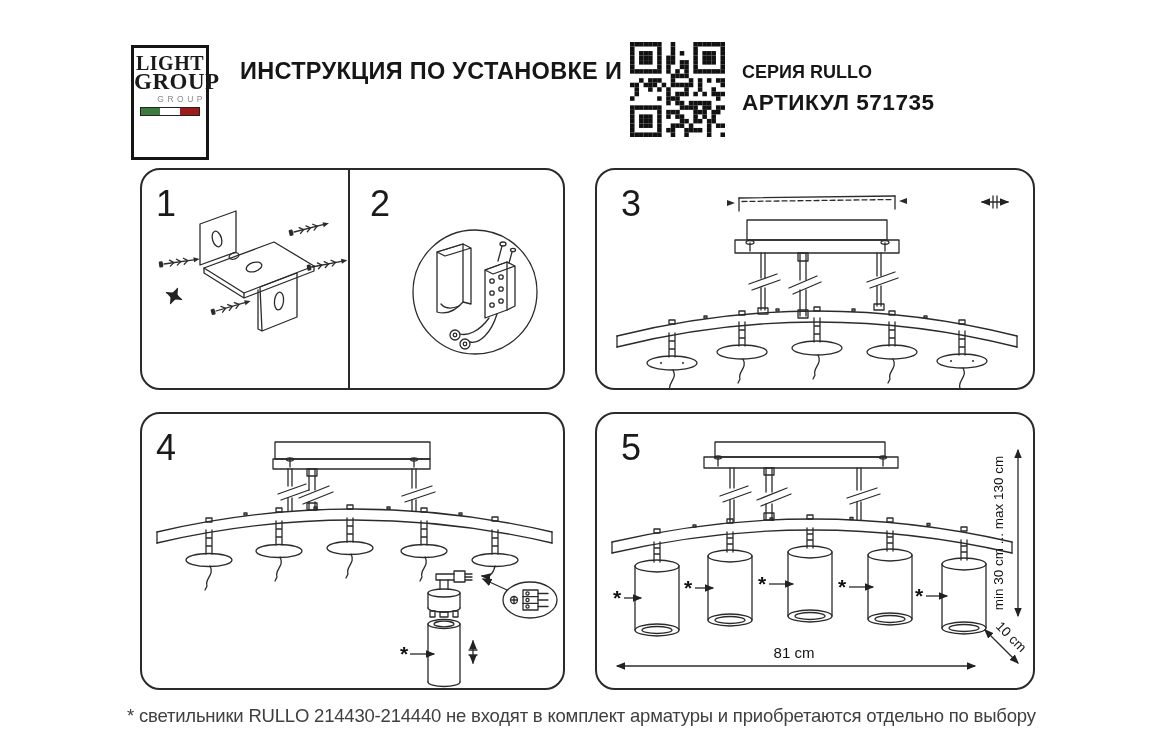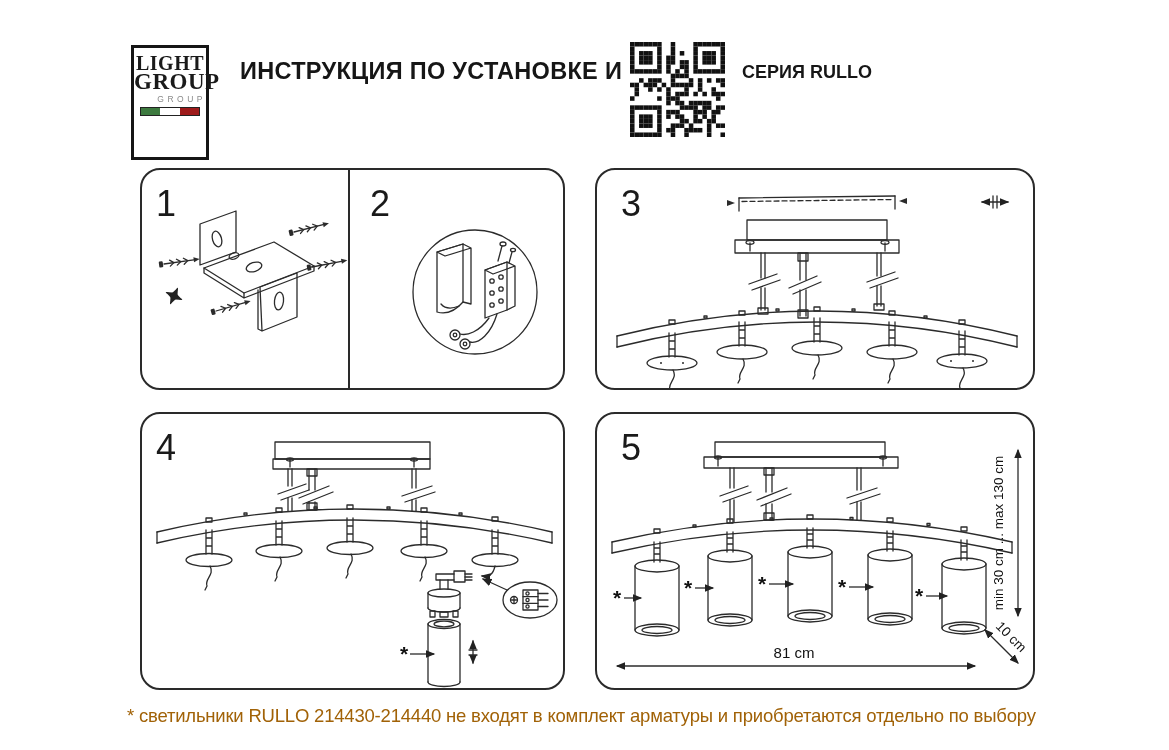--- a/index.html
+++ b/index.html
@@ -32,21 +32,21 @@
   .divider{position:absolute;left:206px;top:0;bottom:0;width:2px;background:#2a2a2a;}
   .step-num{position:absolute;font-size:36px;line-height:1;font-weight:400;color:#1a1a1a;}
   .panel svg{position:absolute;left:0;top:0;}
   .stroke *{stroke:#2b2b2b;stroke-width:1.3;fill:none;stroke-linecap:round;stroke-linejoin:round;}
   .stroke .fill,.fill{fill:#2b2b2b !important;stroke:none !important;}
   .dash{stroke-dasharray:5 3;}
   svg text{font-family:"Liberation Sans",sans-serif;fill:#111;stroke:none;}
   .dim-t{font-size:13.5px;}
   .ast{font-size:21px;font-weight:700;}
   
-  .footnote{position:absolute;left:127px;top:705px;font-size:18.5px;letter-spacing:-.2px;color:#a16207;}
+  .footnote{position:absolute;left:127px;top:705px;font-size:18.5px;letter-spacing:-.2px;color:#404040;}
 </style>
 </head>
 <body>
 
 <div class="page">
 
   <div class="logo">
     <div class="l1">LIGHT</div>
     <div class="l2">GROUP</div>
     <div class="l3">GROUP</div>
@@ -282,20 +282,21 @@
           <rect x="40.5" y="90" width="4.5" height="4.5"></rect>
           <rect x="54" y="90" width="4.5" height="4.5"></rect>
           <rect x="76.5" y="90" width="4.5" height="4.5"></rect>
           <rect x="90" y="90" width="4.5" height="4.5"></rect>
         </g>
       </svg>
   </div>
 
   <div class="series">
     <div class="s1">СЕРИЯ RULLO</div>
+    <div class="s2">АРТИКУЛ 571735</div>
   </div>
 
   <div class="panel" id="box12">
     <div class="divider"></div>
     <div class="step-num" style="left:14px;top:16px;">1</div>
     <div class="step-num" style="left:228px;top:16px;">2</div>
 
     <svg viewBox="0 0 421 218" width="421" height="218">
       <defs>
         <marker id="m1" markerWidth="9" markerHeight="8" refX="6.5" refY="3" orient="auto-start-reverse">

